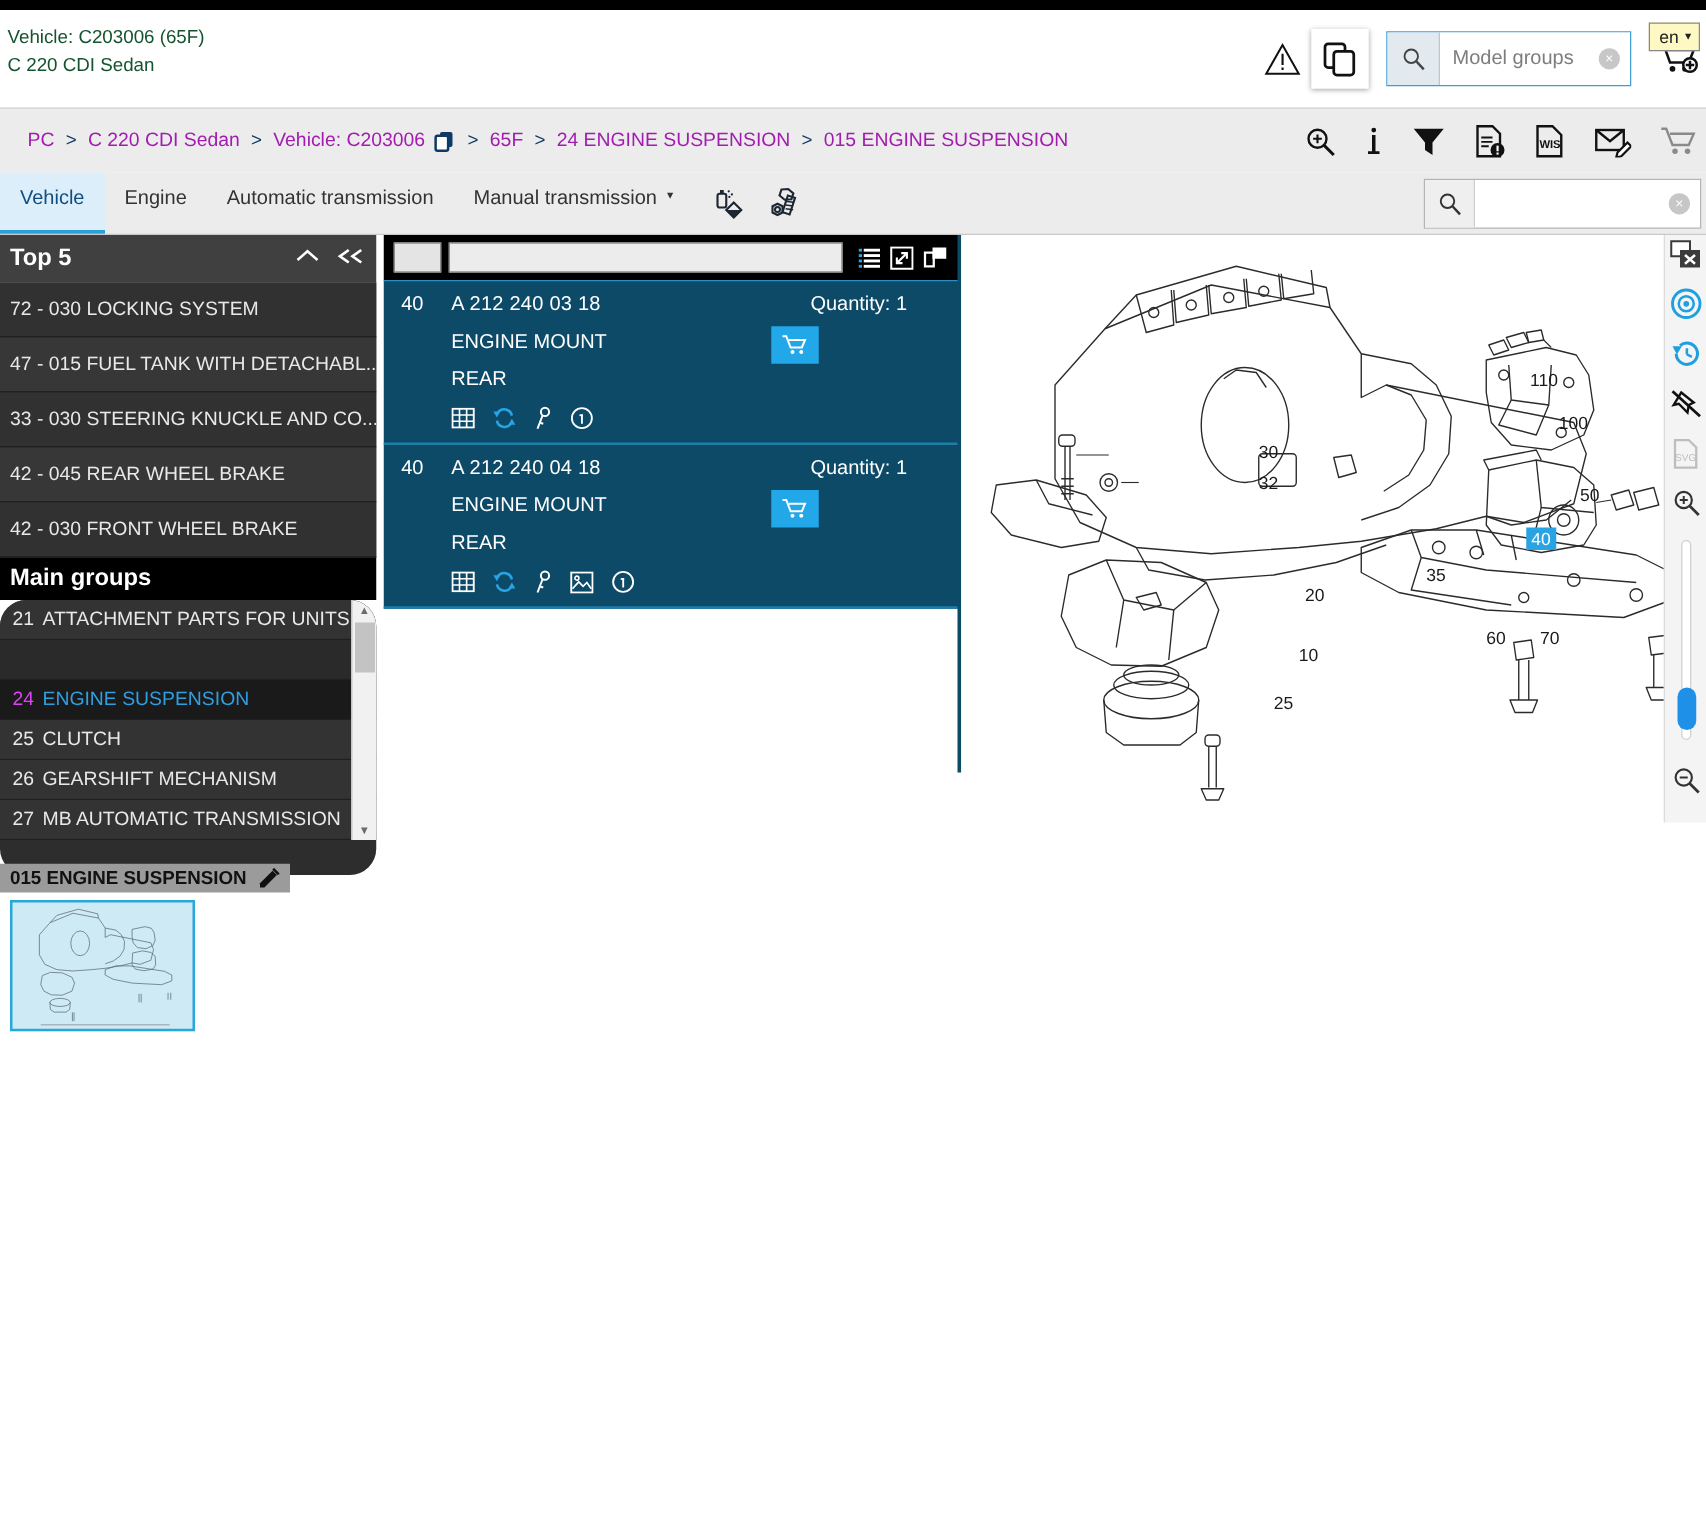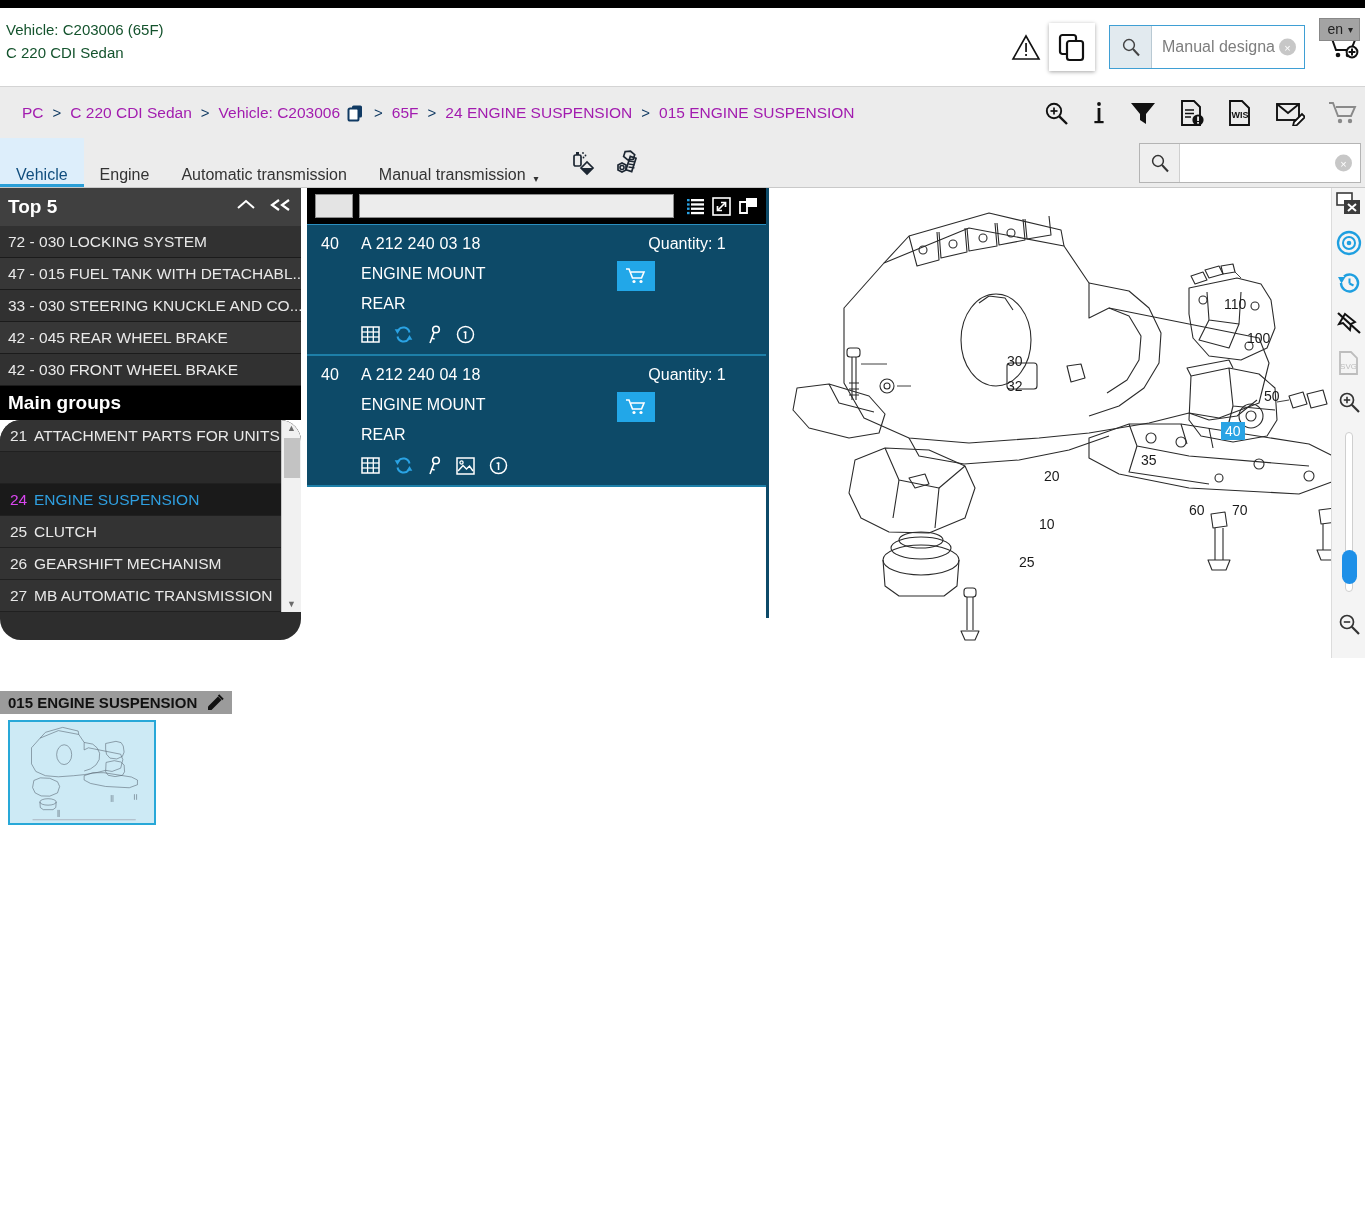--- a/index.html
+++ b/index.html
@@ -47,21 +47,21 @@
     display:flex; align-items:center; padding-left:10px;
   }
   .hdr-search .field .ph { color:#7d7d7d; font-size:16px; white-space:nowrap; overflow:hidden; }
   .clear-x {
     position:absolute; right:8px; top:50%; transform:translateY(-50%);
     width:17px; height:17px; border-radius:50%; background:#c7c7c7; color:#fff;
     font-size:11px; display:flex; align-items:center; justify-content:center; cursor:pointer;
   }
   .lang-sel {
     position:absolute; right:5px; top:10px;
-    border:1px solid #888; background:#a3a3a3; font-size:14px;
+    border:1px solid #888; background:#fef9c3; font-size:14px;
     padding:2px 6px 3px 7px; display:flex; align-items:center; gap:5px; cursor:pointer;
   }
   .lang-sel .cv { font-size:10px; }
 
   
   .crumb-bar {
     height:52px; background:#ececec; border-top:1px solid #d4d4d4;
     display:flex; align-items:center; padding:0 6px 0 22px; position:relative;
   }
   .crumbs { display:flex; align-items:center; flex-wrap:nowrap; gap:0; }
@@ -74,21 +74,21 @@
     display:flex; align-items:center; gap:22px;
   }
   .crumb-tools .ti { cursor:pointer; display:flex; align-items:center; }
 
   
   .tab-bar {
     height:50px; background:#ececec; border-bottom:1px solid #c9c9c9;
     display:flex; align-items:stretch; position:relative;
   }
   .tab {
-    display:flex; align-items:flex-end; padding:0 16px; font-size:16px; color:#333;
+    display:flex; align-items:flex-start; padding:12px 16px; font-size:16px; color:#333;
     cursor:pointer; border-bottom:3px solid transparent;
   }
   .tab.active { background:#ddeefb; color:#114e7e; border-bottom:3px solid #2a9fd8; }
   .tab .caret { margin-left:8px; font-size:10px; }
   .tabbar-icons { display:flex; align-items:center; gap:18px; padding-left:14px; }
   .tabbar-icons .ti { cursor:pointer; display:flex; }
   .tab-search {
     position:absolute; right:4px; top:5px;
     display:flex; align-items:center; height:40px; border:1px solid #b4b4b4; background:#fff;
   }
@@ -102,21 +102,21 @@
   
   .left-panel { position:absolute; left:0; top:0; width:301px; }
   .panel-head {
     background:#404040; color:#fff; height:38px; display:flex; align-items:center;
     padding:0 8px 0 8px; font-weight:bold; font-size:19px; justify-content:space-between;
   }
   .panel-head .hd-icons { display:flex; align-items:center; gap:12px; }
   .panel-head .hd-icons span { cursor:pointer; font-size:17px; }
   .top5-list { background:#2b2b2b; }
   .top5-item {
-    height:32px; display:flex; align-items:center; padding-left:8px;
+    height:44px; display:flex; align-items:center; padding-left:8px;
     color:#e9e9e9; font-size:15.5px; border-bottom:1px solid #1b1b1b;
     background:#313131; cursor:pointer; white-space:nowrap; overflow:hidden;
   }
   .top5-item:nth-child(even){ background:#373737; }
   .mg-head {
     background:#000; color:#fff; height:34px; display:flex; align-items:center;
     padding-left:8px; font-weight:bold; font-size:19px;
   }
   .mg-wrap { position:relative; background:#2d2d2d; height:220px; overflow:hidden;border-radius:21px; }
   .mg-item {
@@ -232,21 +232,21 @@
     </div>
 
     <div class="hdr-search">
       <div class="mag">
         <svg width="20" height="20" viewBox="0 0 20 20">
             <circle cx="8" cy="8" r="5.4" fill="none" stroke="#444" stroke-width="1.5"></circle>
             <line x1="12" y1="12" x2="18" y2="18.5" stroke="#444" stroke-width="2"></line>
           </svg>
       </div>
       <div class="field">
-        <span class="ph">Manual designa</span>
+        <span class="ph">Model groups</span>
         <span class="clear-x">×</span>
       </div>
     </div>
 
     <div class="hdr-icon-btn" style="margin-left:14px;">
       <svg width="36" height="30" viewBox="0 0 36 30">
         <path d="M2 4 h5 l5 14 h15 l4 -10 h-22" fill="none" stroke="#111" stroke-width="2"></path>
         <circle cx="14" cy="23" r="2.3" fill="#111"></circle>
           <circle cx="24" cy="23" r="2.3" fill="#111"></circle>
         <circle cx="28" cy="20" r="5.4" fill="#fff" stroke="#111" stroke-width="2"></circle>

